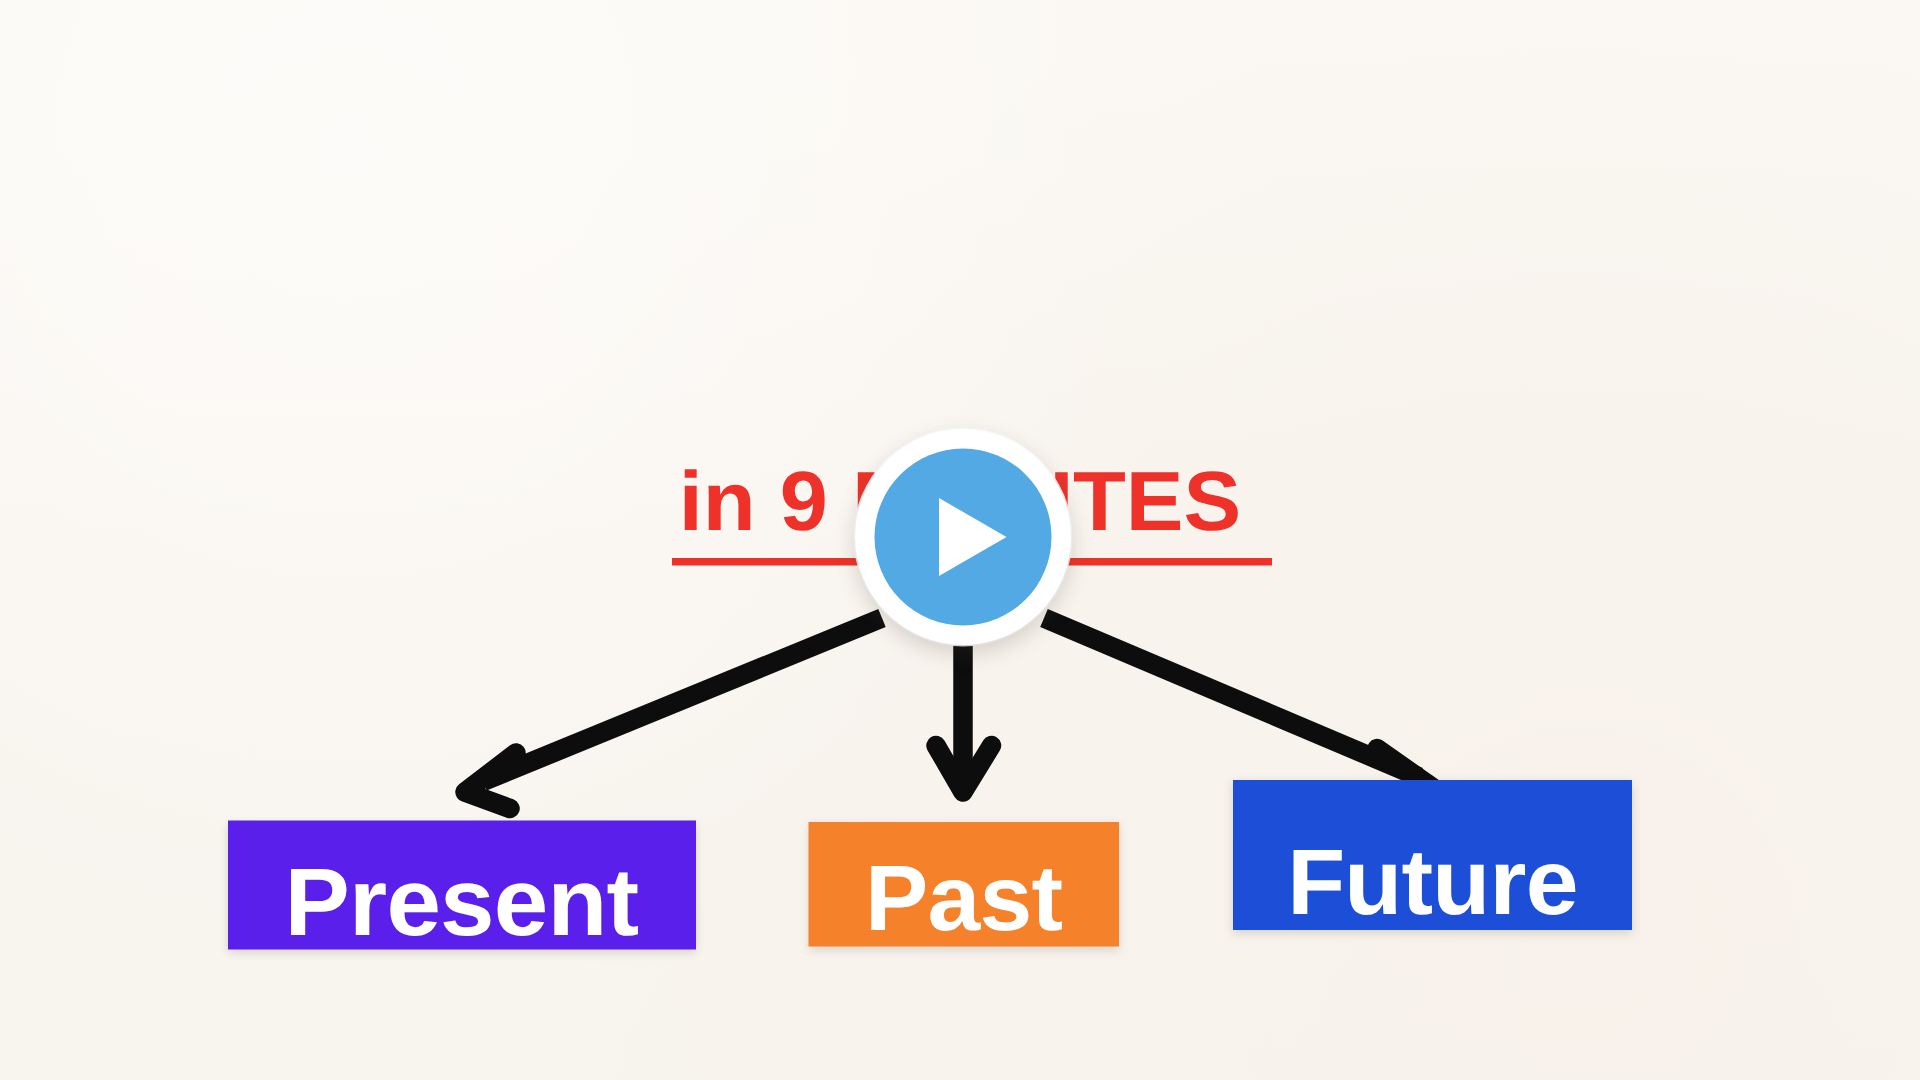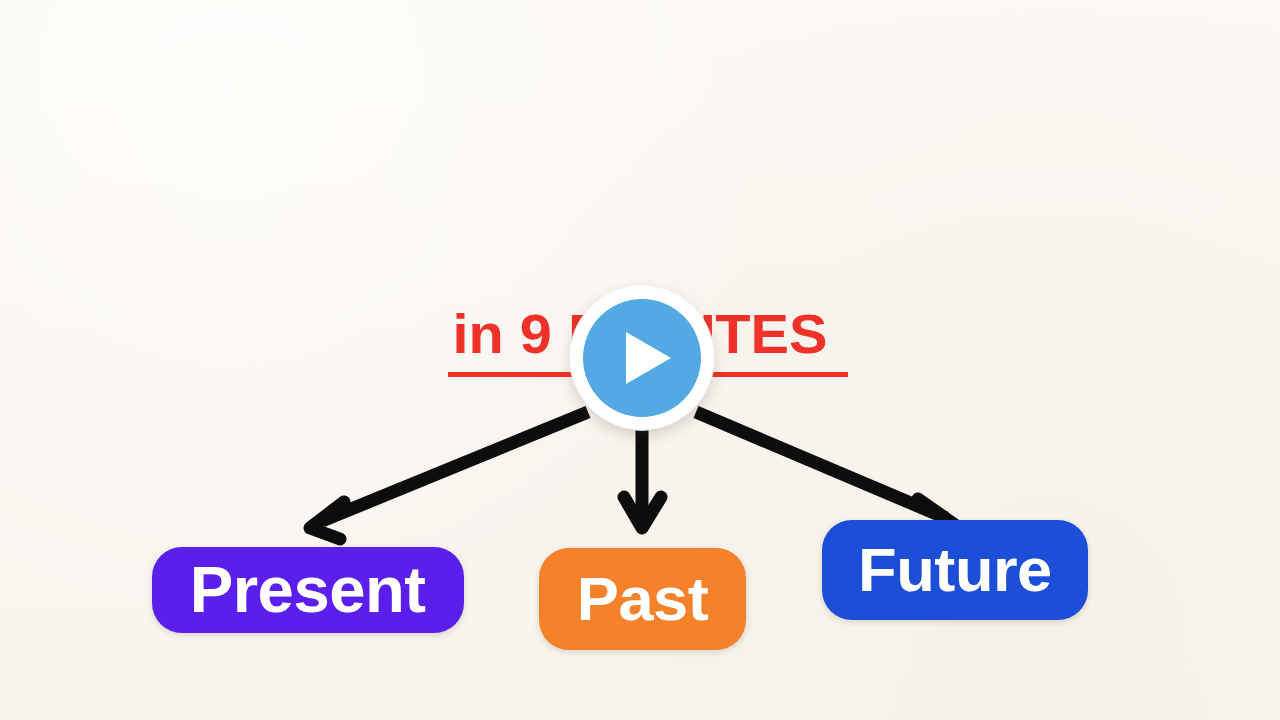--- a/index.html
+++ b/index.html
@@ -136,24 +136,23 @@
     border-top: 26px solid transparent;
     border-bottom: 26px solid transparent;
     border-left: 45px solid #ffffff;
   }
 
   
   .tense-box {
     position: absolute;
     z-index: 9;
     display: flex;
-    align-items: center;
+    align-items: flex-end;
     justify-content: center;
     box-shadow: 0 2px 6px rgba(70,60,50,0.18);
-    border-radius: 30px;
   }
   .tense-label {
     font-family: "Liberation Sans", sans-serif;
     font-weight: 700;
     color: #ffffff;
     line-height: 1;
     letter-spacing: -0.5px;
   }
 
   #tense-box-present {
@@ -162,21 +161,21 @@
     width: 312px;
     height: 86px;
     background: #5a1feb;
   }
   #tense-box-present .tense-label { font-size: 64px; transform: scaleX(1.02); }
 
   #tense-box-past {
     left: 539px;
     top: 548px;
     width: 207px;
-    height: 102px;
+    height: 83px;
     background: #f5822b;
   }
   #tense-box-past .tense-label { font-size: 62px; transform: scaleX(1.02); }
 
   #tense-box-future {
     left: 822px;
     top: 520px;
     width: 266px;
     height: 100px;
     background: #1d4ed8;

